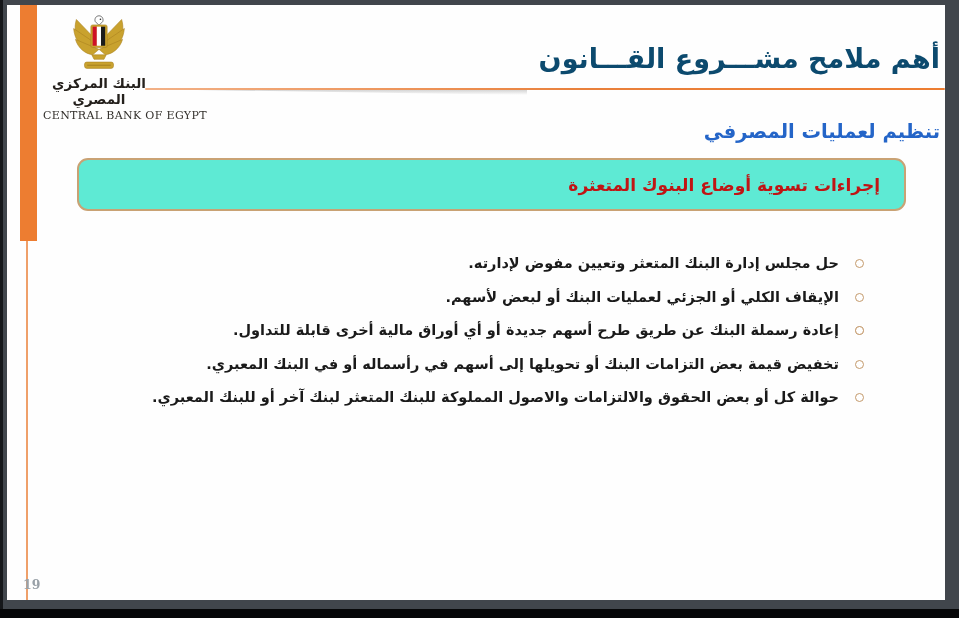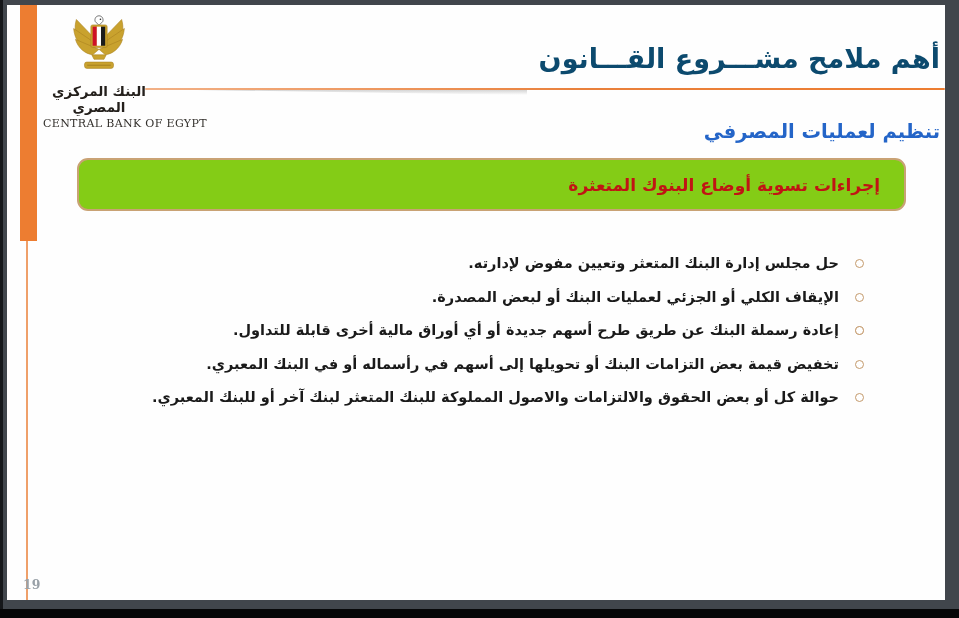--- a/index.html
+++ b/index.html
@@ -21,21 +21,21 @@
 
   
   .accent-bar { position:absolute; left:13px; top:0; width:17px; height:236px; background:#ED7D31; }
   .accent-line { position:absolute; left:19px; top:236px; width:2px; height:359px; background:#EFA06A; }
 
   
   .logo { position:absolute; left:36px; top:8px; width:112px; text-align:center; }
   .logo .eagle { display:block; margin:0 auto; }
   .logo .arabic-name {
     font-size:13.5px; font-weight:bold; color:#24201c; line-height:16px;
-    direction:rtl; margin-top:10px; letter-spacing:-0.5px;
+    direction:rtl; margin-top:2px; letter-spacing:-0.5px;
   }
   .logo .english-name {
     font-family:"DejaVu Serif", serif; font-size:11px; letter-spacing:0.35px;
     color:#33302c; margin-top:2px; white-space:nowrap;
   }
 
   
   .header-rule {
     position:absolute; top:83px; left:138px; width:800px; height:2px;
     background:linear-gradient(90deg,#F2B187 0%, #E9803B 55%, #ED7D31 100%);
@@ -55,21 +55,21 @@
   }
 
   .section-heading {
     position:absolute; top:111px; right:5px; margin:0;
     direction:rtl; white-space:nowrap;
     font-size:19.5px; font-weight:bold; color:#2465C8; line-height:31px;
   }
 
   .topic-box {
     position:absolute; top:153px; left:70px; width:829px; height:53px;
-    border:2px solid #C9A274; border-radius:11px; background:#84cc16;
+    border:2px solid #C9A274; border-radius:11px; background:#5eead4;
     display:flex; align-items:center; justify-content:flex-end;
     padding:0 24px 0 12px;
   }
   .topic-box .topic-title {
     direction:rtl; white-space:nowrap;
     font-size:17px; font-weight:bold; color:#C11414;
   }
 
   .bullets {
     position:absolute; top:226px; right:60px; margin:16px; padding:0;
@@ -130,21 +130,21 @@
     <h1 class="slide-title">أهم ملامح مشـــروع القـــانون</h1>
 
     <h2 class="section-heading">تنظيم لعمليات المصرفي</h2>
 
     <div class="topic-box">
       <span class="topic-title">إجراءات تسوية أوضاع البنوك المتعثرة</span>
     </div>
 
     <ul class="bullets">
       <li><span class="marker"></span><span>حل مجلس إدارة البنك المتعثر وتعيين مفوض لإدارته.</span></li>
-      <li><span class="marker"></span><span>الإيقاف الكلي أو الجزئي لعمليات البنك أو لبعض المصدرة.</span></li>
+      <li><span class="marker"></span><span>الإيقاف الكلي أو الجزئي لعمليات البنك أو لبعض لأسهم.</span></li>
       <li><span class="marker"></span></li>
       <li><span class="marker"></span><span>إعادة رسملة البنك عن طريق طرح أسهم جديدة أو أي أوراق مالية أخرى قابلة للتداول.</span></li>
       <li><span class="marker"></span><span>تخفيض قيمة بعض التزامات البنك أو تحويلها إلى أسهم في رأسماله أو في البنك المعبري.</span></li>
       <li><span class="marker"></span><span>حوالة كل أو بعض الحقوق والالتزامات والاصول المملوكة للبنك المتعثر لبنك آخر أو للبنك المعبري.</span></li>
     </ul>
 
     <div class="page-number">19</div>
 
   </div>
 

